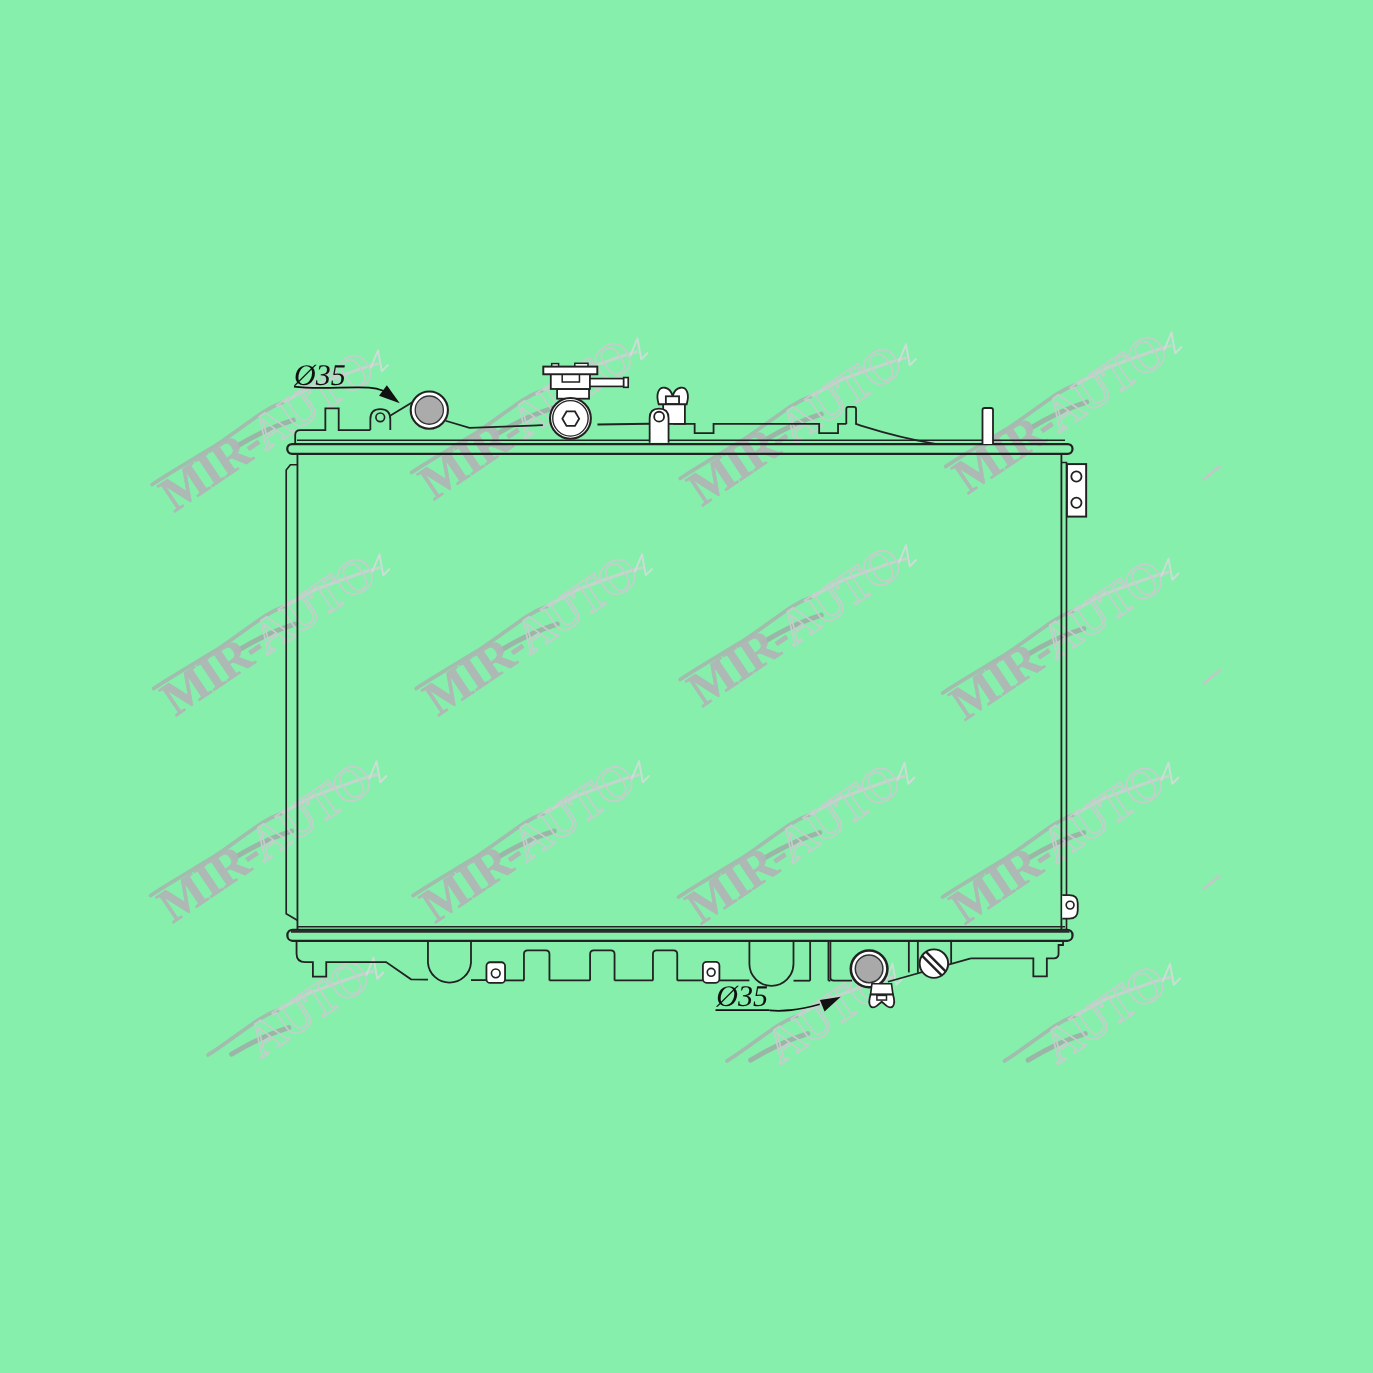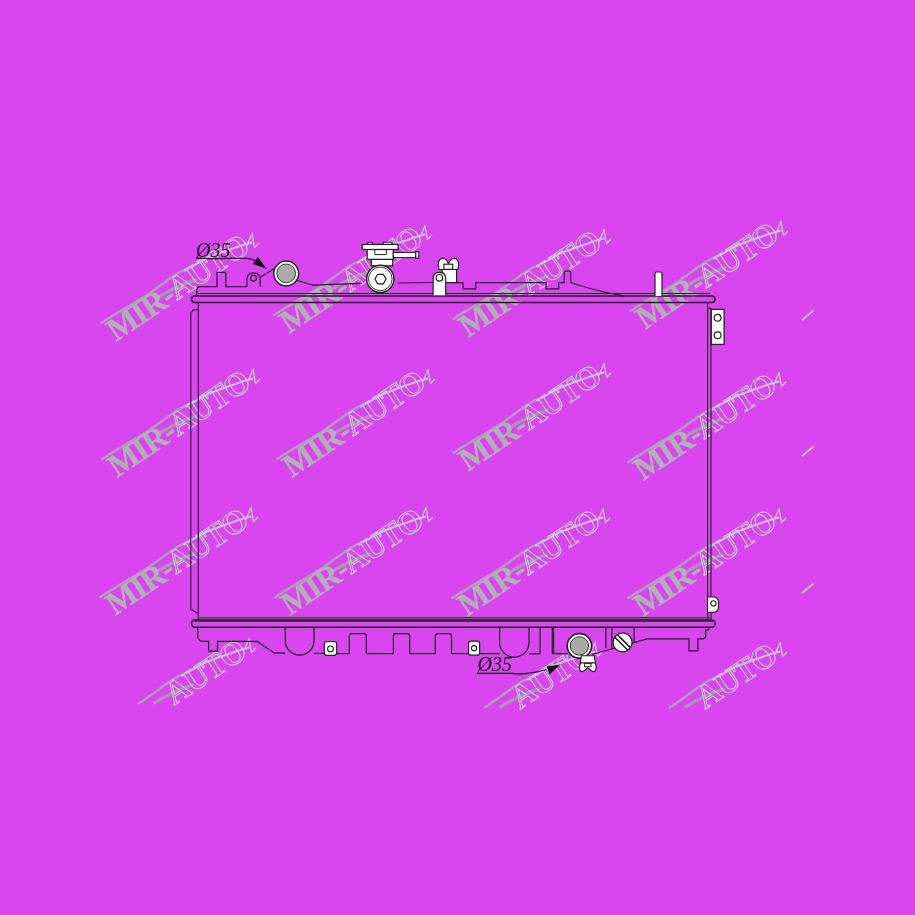--- a/index.html
+++ b/index.html
@@ -1,16 +1,16 @@
 <!DOCTYPE html>
 <html><head>
 <meta charset="utf-8">
 <style>
 html,body{margin:0;padding:0;background:#fff;}
-#page{position:relative;width:915px;height:915px;background:#d946ef;overflow:hidden;
+#page{position:relative;width:915px;height:915px;background:#86efac;overflow:hidden;
 font-family:"Liberation Sans", sans-serif;}
 svg{position:absolute;left:0;top:0;}
 </style>
 </head>
 <body>
 <div id="page">
 <svg width="915" height="915" viewBox="0 0 915 915">
 <defs>
 <g id="wm">
   <path d="M-14.6,-19 C-5,-25.5 8,-33 25.7,-43.7 C35,-49.3 50,-61 59.3,-67.2 C64,-70.3 68.5,-72.4 72.8,-73.9" stroke="#a9afaf" stroke-width="2.5" fill="none" stroke-linecap="round" opacity="0.8"></path>

